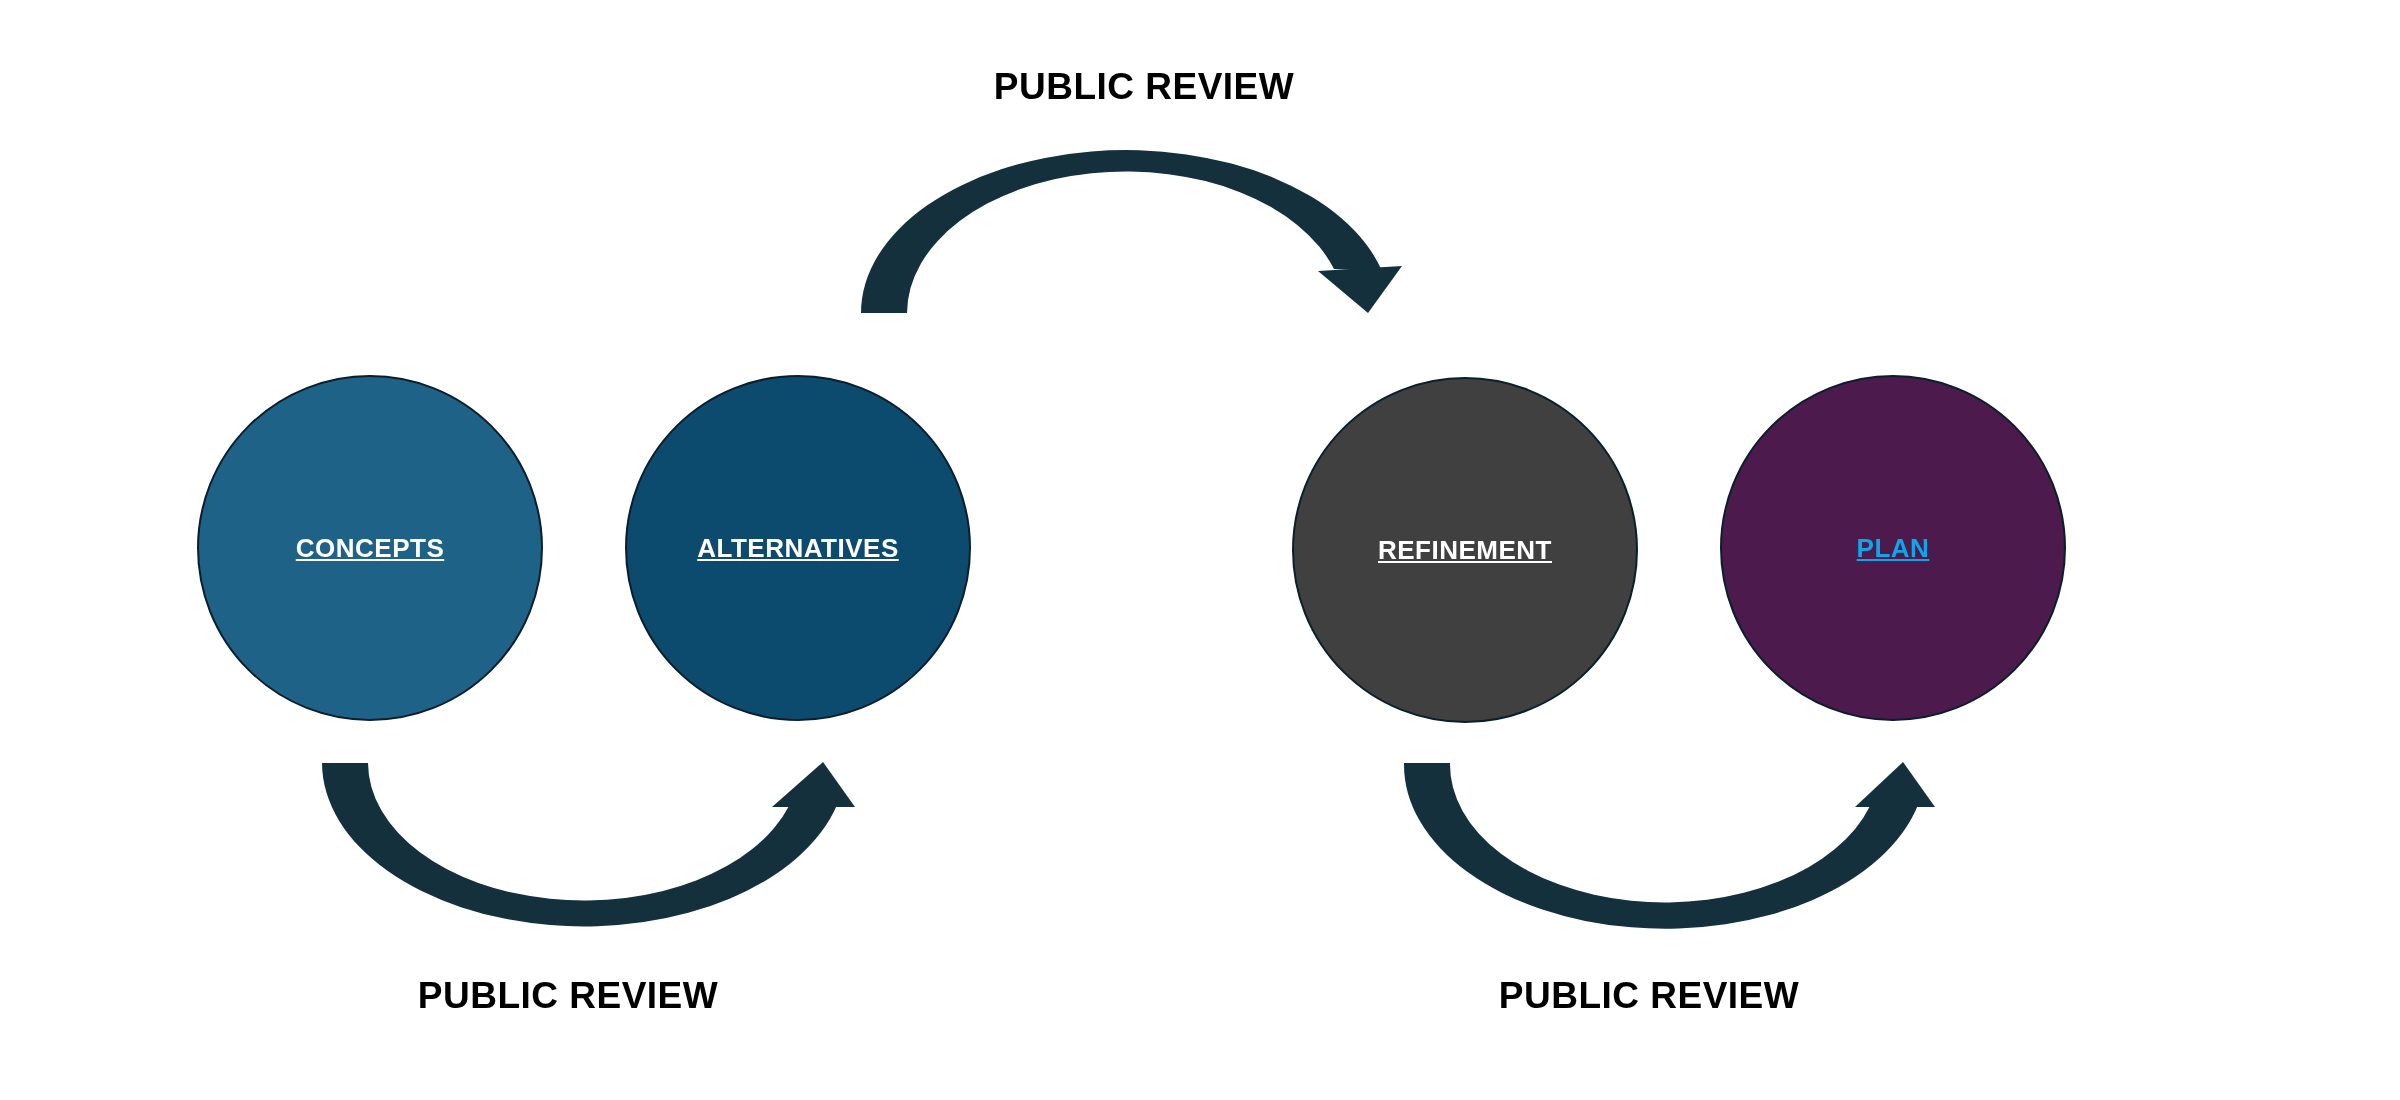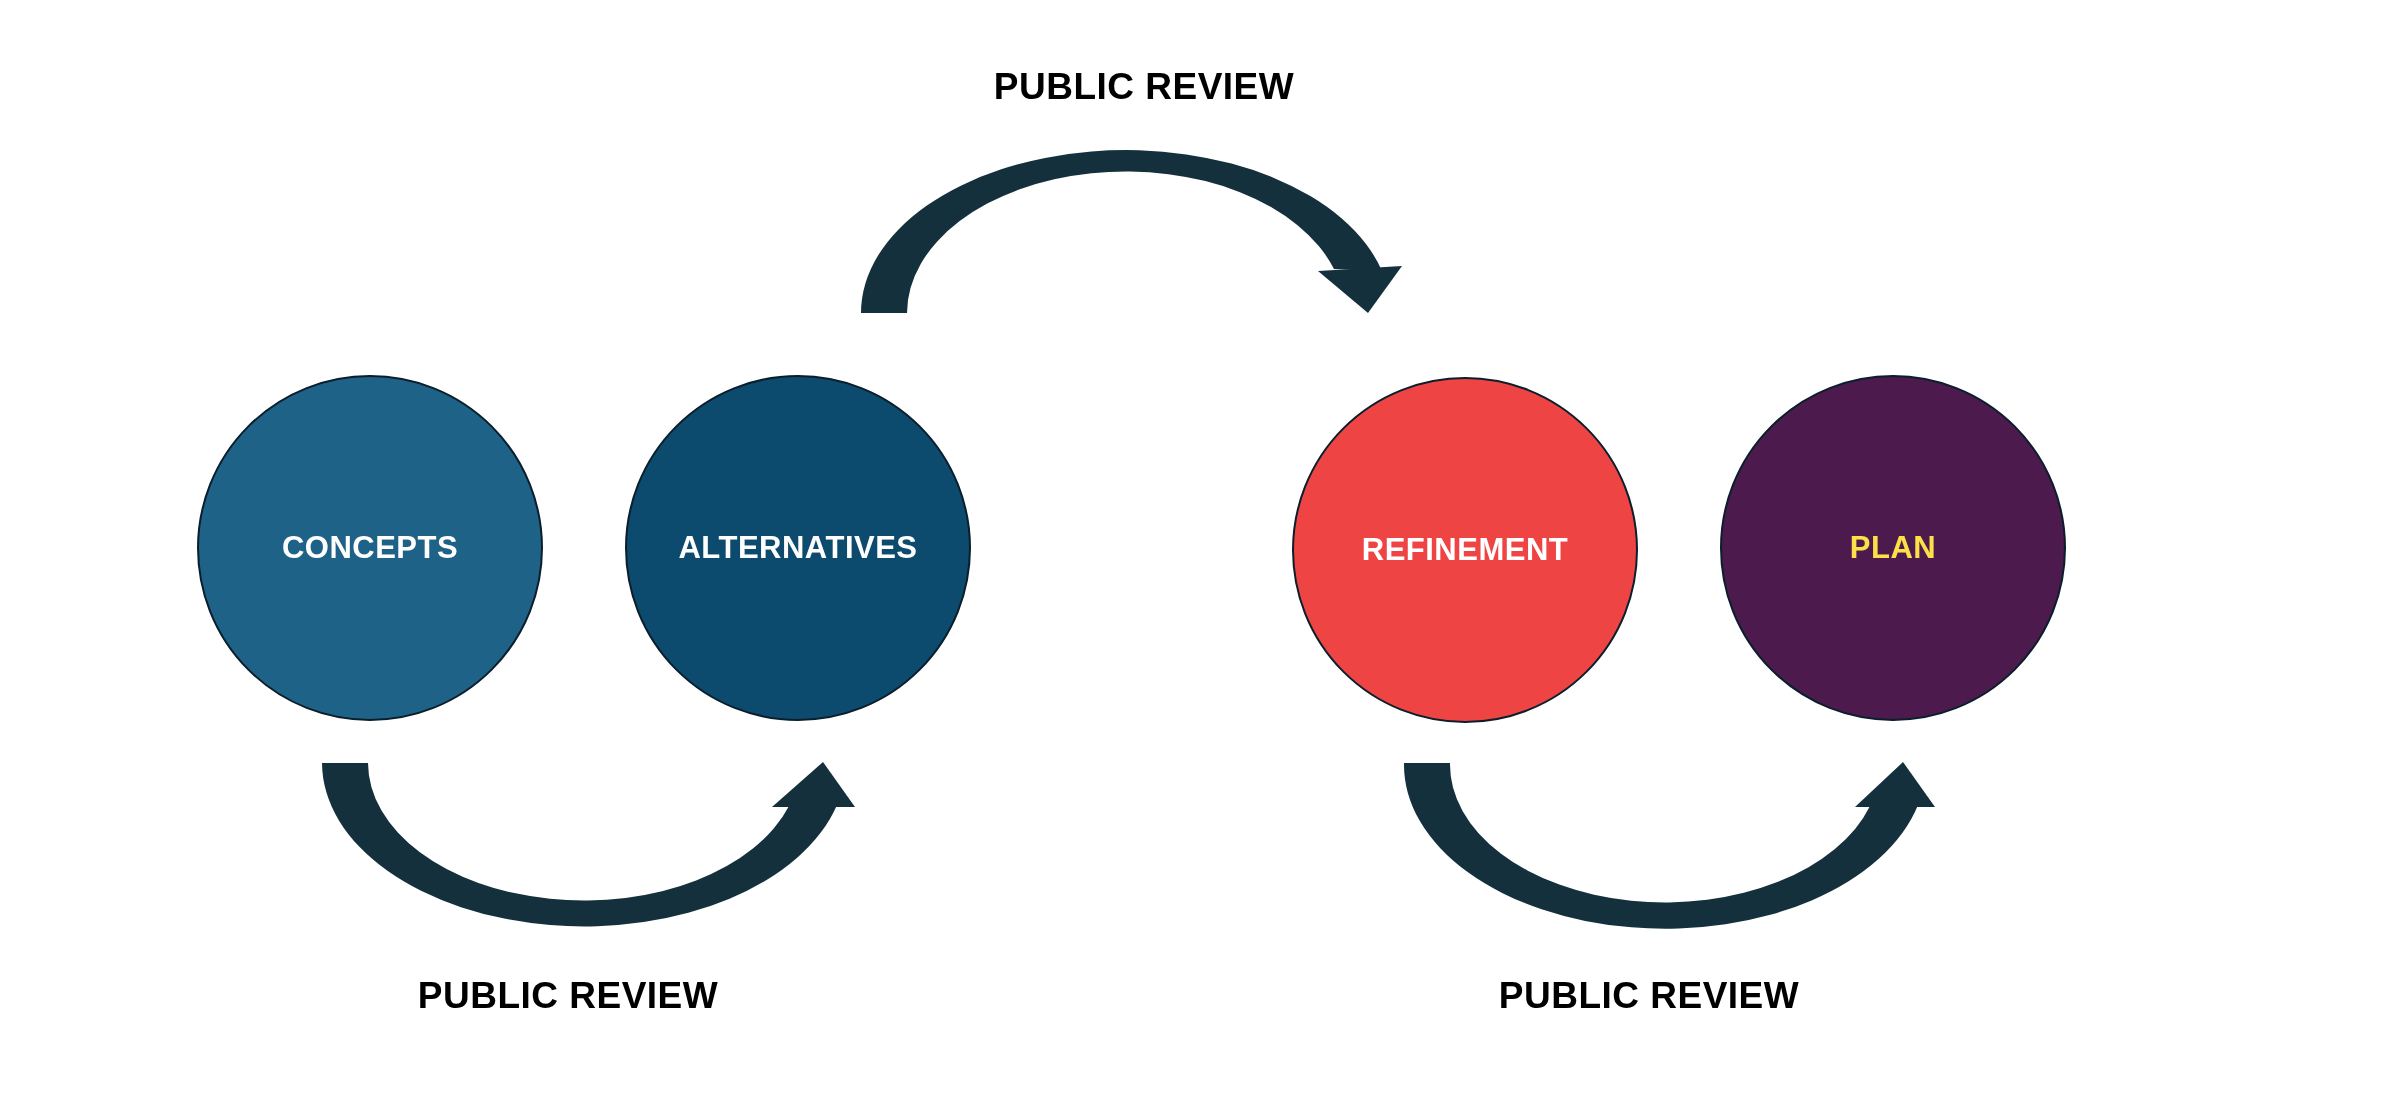--- a/index.html
+++ b/index.html
@@ -28,25 +28,26 @@
     height: 346px;
     border-radius: 50%;
     box-sizing: border-box;
     border: 2px solid #0A1E2C;
     display: flex;
     align-items: center;
     justify-content: center;
   }
   .stage-circle .stage-label {
     color: #ffffff;
-    font-size: 31px;
+    font-size: 26px;
     font-weight: bold;
     letter-spacing: 0.5px;
     text-align: center;
     white-space: nowrap;
+    text-decoration: underline;
   }
   #stage-0 { left: 197px; top: 375px; }
   #stage-1 { left: 625px; top: 375px; }
   #stage-2 { left: 1292px; top: 377px; }
   #stage-3 { left: 1720px; top: 375px; }
 
   .review-label {
     position: absolute;
     transform: translate(-50%, -50%);
     color: #000000;
@@ -81,24 +82,24 @@
       <polygon class="arrow-shape" points="1855,807 1935,807 1903,762" fill="#14303C"></polygon>
     </g>
   </svg>
 
   <div class="stage-circle" id="stage-0" style="background: rgb(31, 98, 135); border-color: rgb(10, 30, 44);">
     <span class="stage-label" style="color: rgb(255, 255, 255);">CONCEPTS</span>
   </div>
   <div class="stage-circle" id="stage-1" style="background: #0c4a6e; border-color: rgb(10, 30, 44);">
     <span class="stage-label" style="color: rgb(255, 255, 255);">ALTERNATIVES</span>
   </div>
-  <div class="stage-circle" id="stage-2" style="background: #ef4444; border-color: rgb(10, 30, 44);">
+  <div class="stage-circle" id="stage-2" style="background: #404040; border-color: rgb(10, 30, 44);">
     <span class="stage-label" style="color: rgb(255, 255, 255);">REFINEMENT</span>
   </div>
   <div class="stage-circle" id="stage-3" style="background: rgb(76, 26, 77); border-color: rgb(10, 30, 44);">
-    <span class="stage-label" style="color: #fde047;">PLAN</span>
+    <span class="stage-label" style="color: #0ea5e9;">PLAN</span>
   </div>
 
   <div class="review-label" id="review-label-top" style="color: rgb(0, 0, 0);">PUBLIC REVIEW</div>
   <div class="review-label" id="review-label-bottom-left" style="color: rgb(0, 0, 0);">PUBLIC REVIEW</div>
   <div class="review-label" id="review-label-bottom-right" style="color: rgb(0, 0, 0);">PUBLIC REVIEW</div>
 
 </div>
 
 </body></html>

